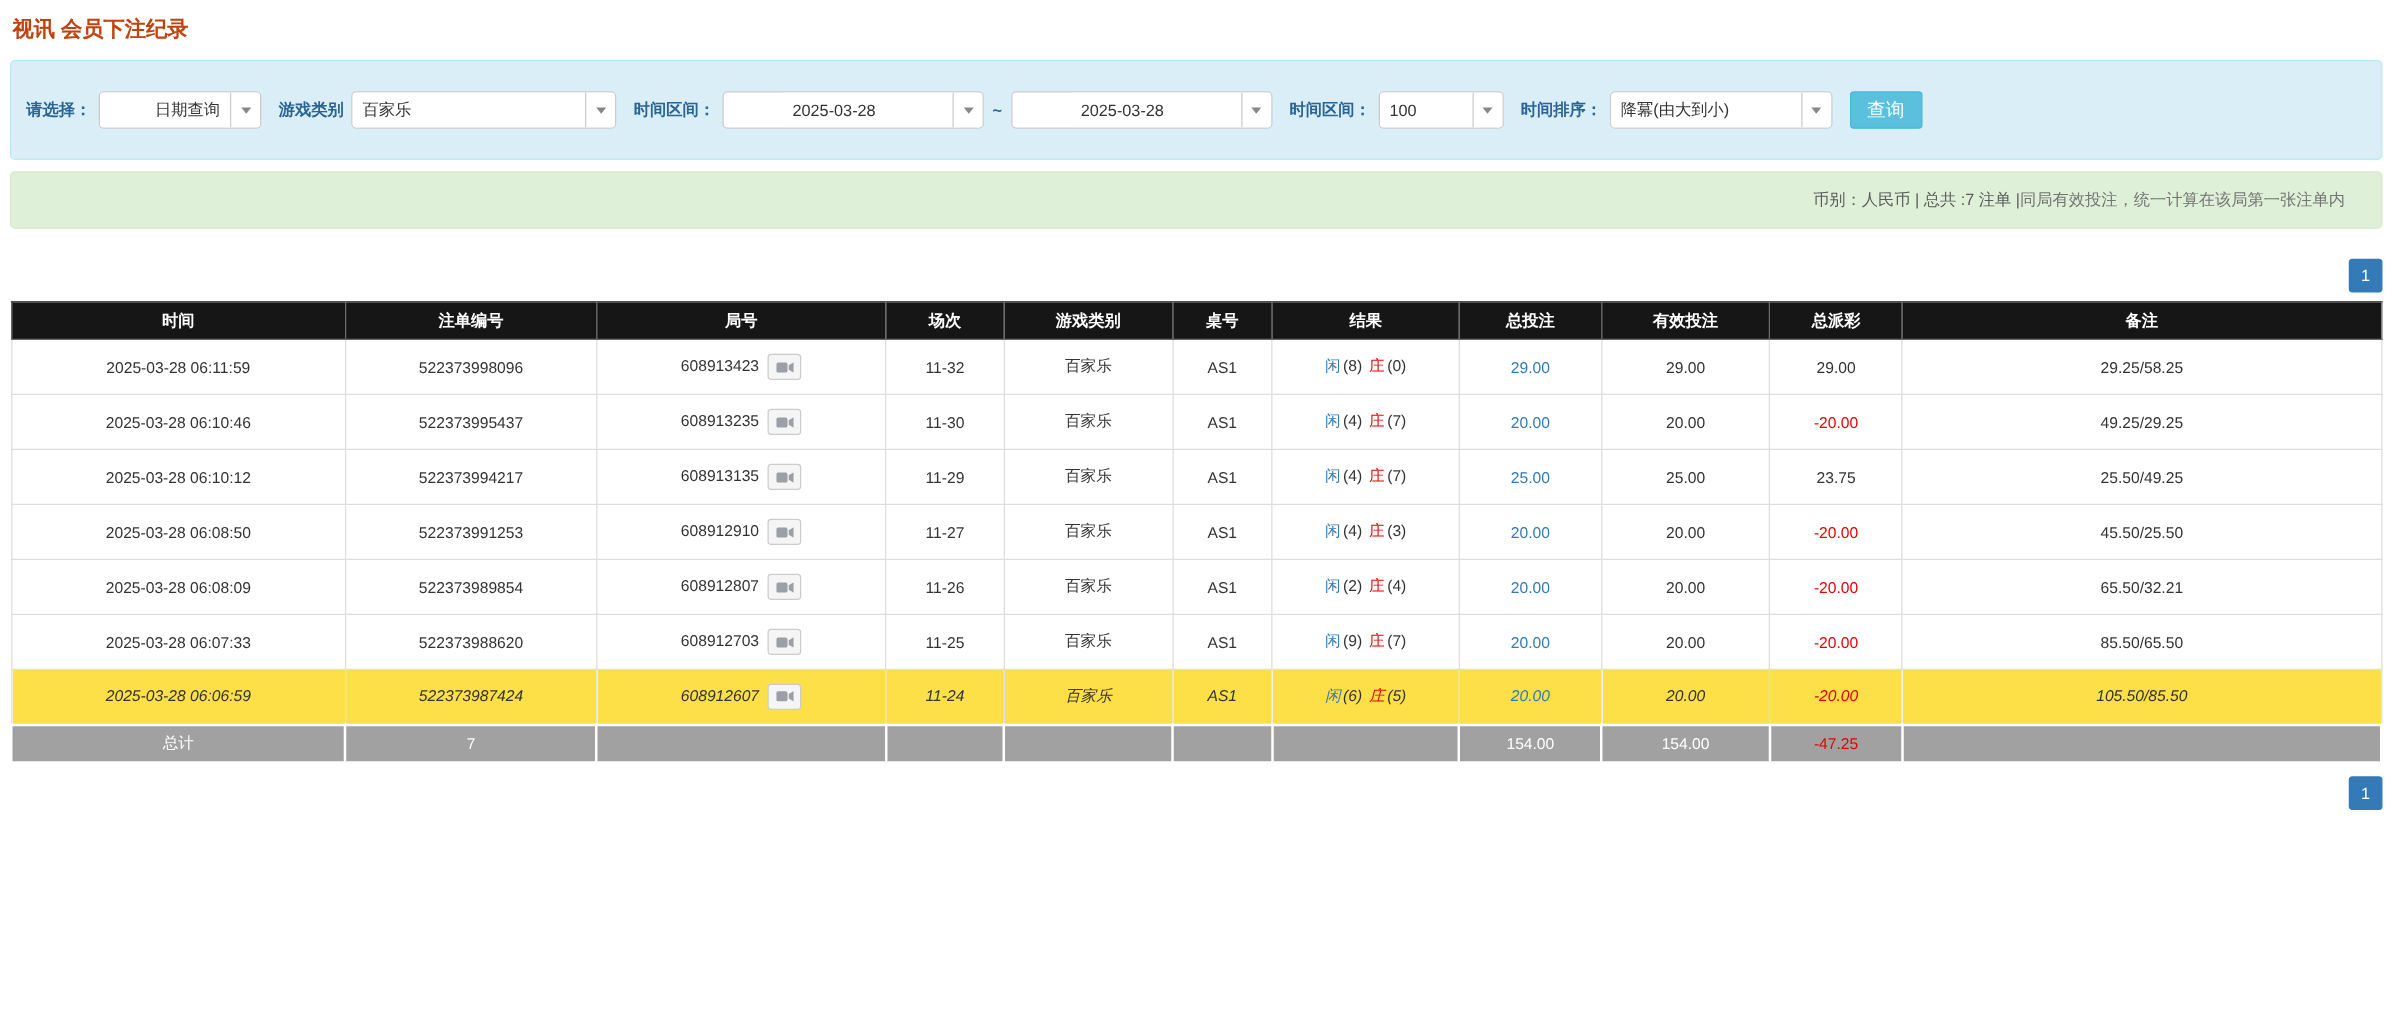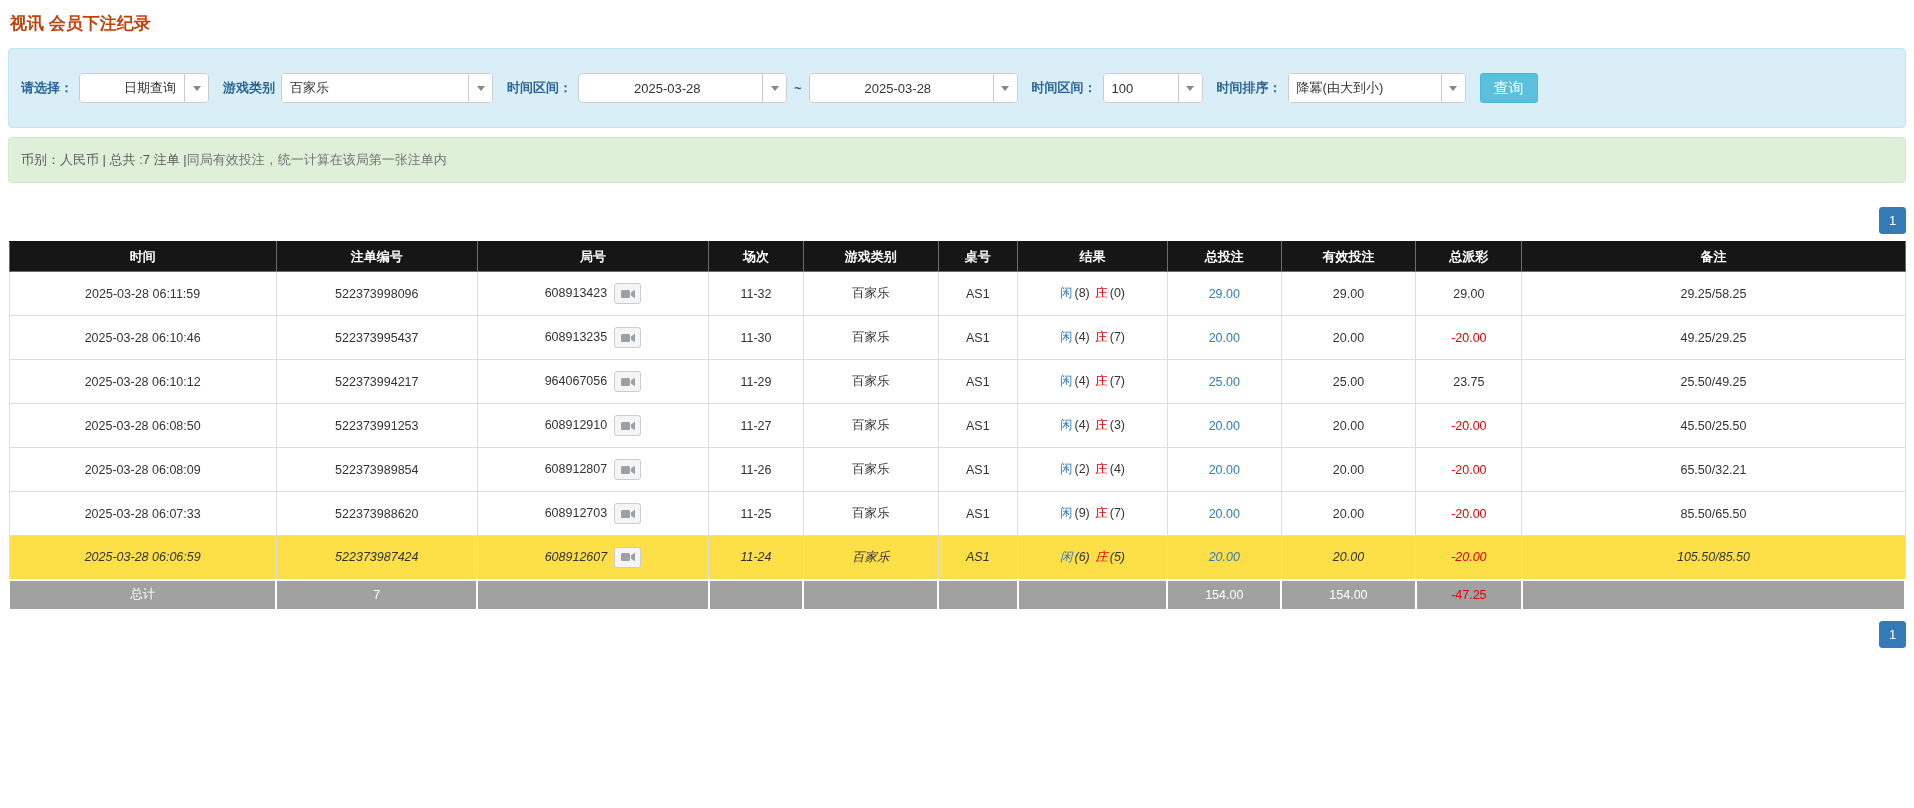--- a/index.html
+++ b/index.html
@@ -90,23 +90,23 @@
     cursor: pointer;
     font-family: inherit;
   }
 
   
   .summary-bar {
     background: #dff0d8;
     border: 1px solid #d6e9c6;
     border-radius: 4px;
     margin-top: 9px;
-    padding: 13px 12px;
+    padding: 13px 29px;
     display: flex;
-    justify-content: flex-start;
+    justify-content: flex-end;
     align-items: center;
     font-size: 13px;
   }
   .summary-left { color: #5a5a5a; }
   .summary-right { color: #737373; }
 
   
   .pagination-row { display: flex; justify-content: flex-end; }
   .pagination-top { margin: 24px 0 7px 0; }
   .pagination-bottom { margin: 10px 0 8px 0; }
@@ -320,21 +320,21 @@
         <td><a class="blue amount-link">20.00</a></td>
         <td>20.00</td>
         <td class="negative">-20.00</td>
         <td>49.25/29.25</td>
       </tr>
 
       <tr>
         <td>2025-03-28 06:10:12</td>
         <td>522373994217</td>
         <td>
-          <span>964067056</span><span class="replay-btn">
+          <span>608913135</span><span class="replay-btn">
               <svg width="14" height="10" viewBox="0 0 14 10">
                 <rect x="0" y="1" width="9" height="8" rx="1.5" fill="#9aa0a6"></rect>
                 <polygon points="10,3.2 14,0.8 14,9.2 10,6.8" fill="#9aa0a6"></polygon>
               </svg>
             </span>
         </td>
         <td>11-29</td>
         <td>百家乐</td>
         <td>AS1</td>
         <td class="result-cell">

